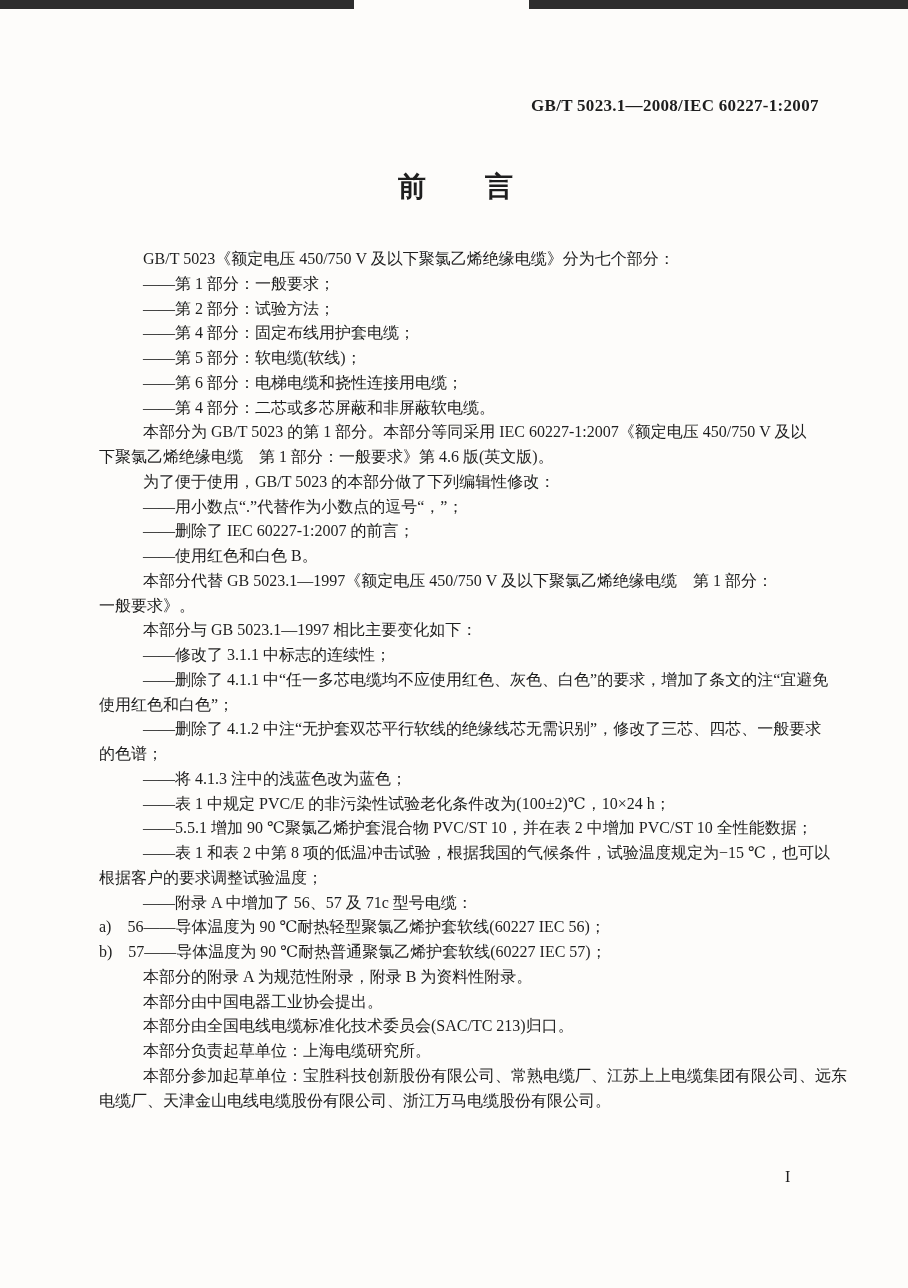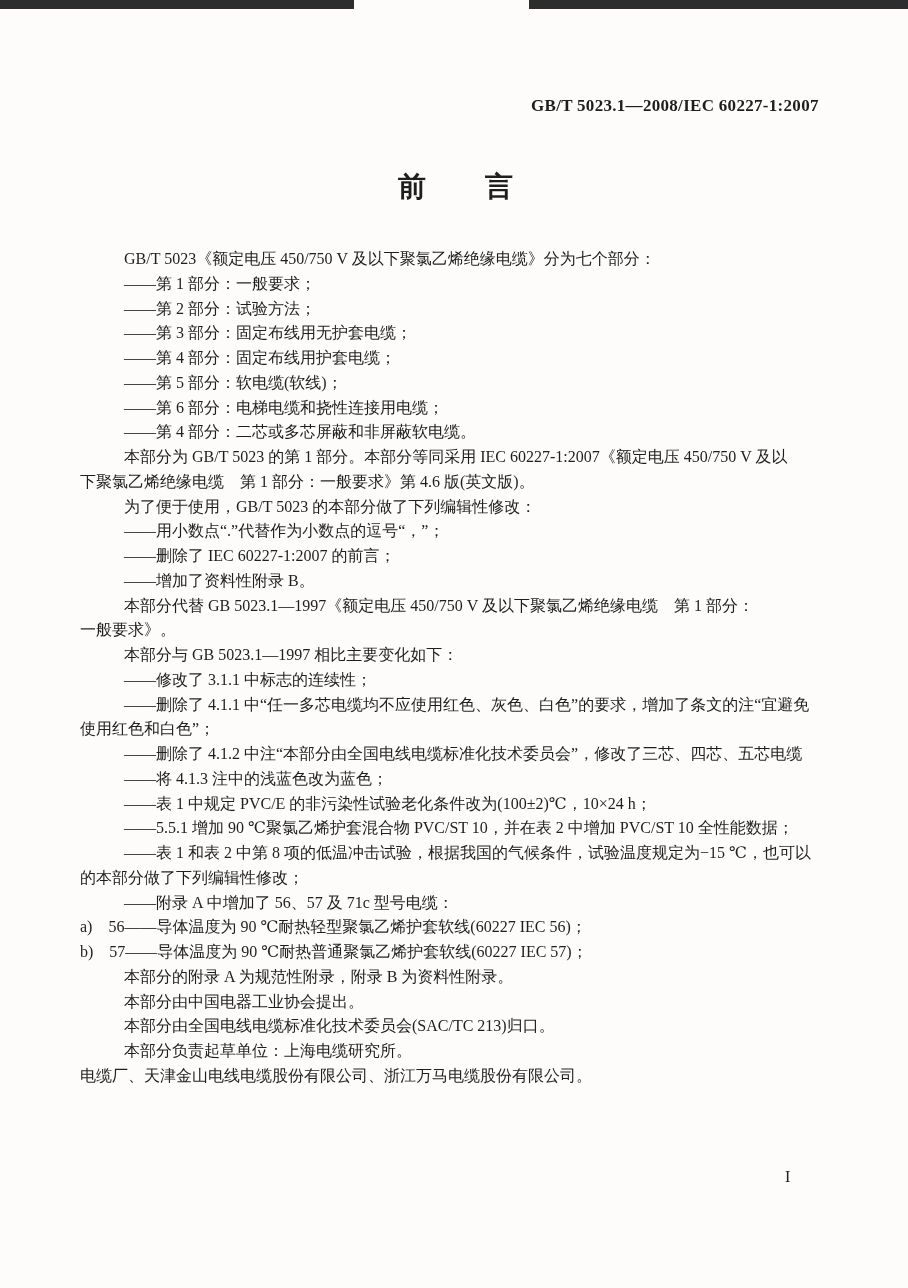--- a/index.html
+++ b/index.html
@@ -20,21 +20,21 @@
     font-size:17px; font-weight:700; letter-spacing:0.3px;
     white-space:nowrap;
   }
   .title {
     position:absolute; left:0; top:166px; width:100%;
     margin:2px; text-align:center;
     font-size:28px; font-weight:700; letter-spacing:1px;
     white-space:pre;
   }
   .body-text {
-    position:absolute; left:80px; top:247px; width:760px;
+    position:absolute; left:99px; top:247px; width:760px;
     font-size:16px;
   }
   .line { height:24.75px; line-height:24.75px; white-space:nowrap; }
   .ind0 { margin-left:0; }
   .ind1 { margin-left:44px; }
   .ind2 { }
   .pageno {
     position:absolute; left:785px; top:1168px;
     font-size:16px; letter-spacing:1px;
   }
@@ -47,47 +47,48 @@
   <div class="topbar right"></div>
 
   <div class="std-code">GB/T 5023.1—2008/IEC 60227-1:2007</div>
 
   <h1 class="title">前　　言</h1>
 
   <div class="body-text">
       <div class="line ind1">GB/T 5023《额定电压 450/750 V 及以下聚氯乙烯绝缘电缆》分为七个部分：</div>
       <div class="line ind1">——第 1 部分：一般要求；</div>
       <div class="line ind1">——第 2 部分：试验方法；</div>
-      <div class="line ind1">——第 3 部分：固定布线用无护套电缆；</div>
       <div class="line ind1">——第 4 部分：固定布线用护套电缆；</div>
       <div class="line ind1">——第 5 部分：软电缆(软线)；</div>
       <div class="line ind1">——第 6 部分：电梯电缆和挠性连接用电缆；</div>
       <div class="line ind1">——第 4 部分：二芯或多芯屏蔽和非屏蔽软电缆。</div>
       <div class="line ind1">本部分为 GB/T 5023 的第 1 部分。本部分等同采用 IEC 60227-1:2007《额定电压 450/750 V 及以</div>
       <div class="line ind0">下聚氯乙烯绝缘电缆　第 1 部分：一般要求》第 4.6 版(英文版)。</div>
       <div class="line ind1">为了便于使用，GB/T 5023 的本部分做了下列编辑性修改：</div>
       <div class="line ind1">——用小数点“.”代替作为小数点的逗号“，”；</div>
       <div class="line ind1">——删除了 IEC 60227-1:2007 的前言；</div>
-      <div class="line ind1">——增加了资料性附录 B。</div>
+      <div class="line ind1">——使用红色和白色 B。</div>
       <div class="line ind1">本部分代替 GB 5023.1—1997《额定电压 450/750 V 及以下聚氯乙烯绝缘电缆　第 1 部分：</div>
       <div class="line ind0">一般要求》。</div>
       <div class="line ind1">本部分与 GB 5023.1—1997 相比主要变化如下：</div>
       <div class="line ind1">——修改了 3.1.1 中标志的连续性；</div>
       <div class="line ind1">——删除了 4.1.1 中“任一多芯电缆均不应使用红色、灰色、白色”的要求，增加了条文的注“宜避免</div>
       <div class="line ind2">使用红色和白色”；</div>
-      <div class="line ind1">——删除了 4.1.2 中注“本部分由全国电线电缆标准化技术委员会”，修改了三芯、四芯、五芯电缆</div>
+      <div class="line ind1">——删除了 4.1.2 中注“无护套双芯平行软线的绝缘线芯无需识别”，修改了三芯、四芯、一般要求</div>
+      <div class="line ind2">的色谱；</div>
       <div class="line ind1">——将 4.1.3 注中的浅蓝色改为蓝色；</div>
       <div class="line ind1">——表 1 中规定 PVC/E 的非污染性试验老化条件改为(100±2)℃，10×24 h；</div>
       <div class="line ind1">——5.5.1 增加 90 ℃聚氯乙烯护套混合物 PVC/ST 10，并在表 2 中增加 PVC/ST 10 全性能数据；</div>
       <div class="line ind1">——表 1 和表 2 中第 8 项的低温冲击试验，根据我国的气候条件，试验温度规定为−15 ℃，也可以</div>
-      <div class="line ind2">的本部分做了下列编辑性修改；</div>
+      <div class="line ind2">根据客户的要求调整试验温度；</div>
       <div class="line ind1">——附录 A 中增加了 56、57 及 71c 型号电缆：</div>
       <div class="line ind2">a)　56——导体温度为 90 ℃耐热轻型聚氯乙烯护套软线(60227 IEC 56)；</div>
       <div class="line ind2">b)　57——导体温度为 90 ℃耐热普通聚氯乙烯护套软线(60227 IEC 57)；</div>
       <div class="line ind1">本部分的附录 A 为规范性附录，附录 B 为资料性附录。</div>
       <div class="line ind1">本部分由中国电器工业协会提出。</div>
       <div class="line ind1">本部分由全国电线电缆标准化技术委员会(SAC/TC 213)归口。</div>
       <div class="line ind1">本部分负责起草单位：上海电缆研究所。</div>
+      <div class="line ind1">本部分参加起草单位：宝胜科技创新股份有限公司、常熟电缆厂、江苏上上电缆集团有限公司、远东</div>
       <div class="line ind0">电缆厂、天津金山电线电缆股份有限公司、浙江万马电缆股份有限公司。</div>
     </div>
 
   <div class="pageno">I</div>
 </div>
 
 </body></html>

